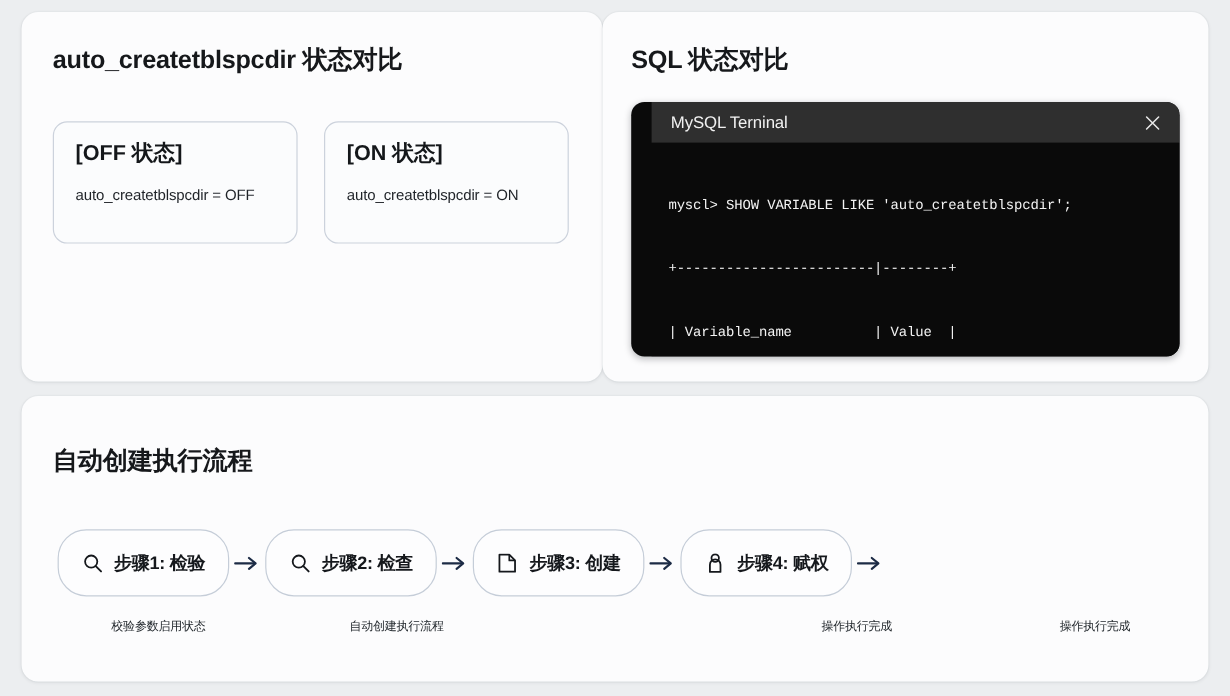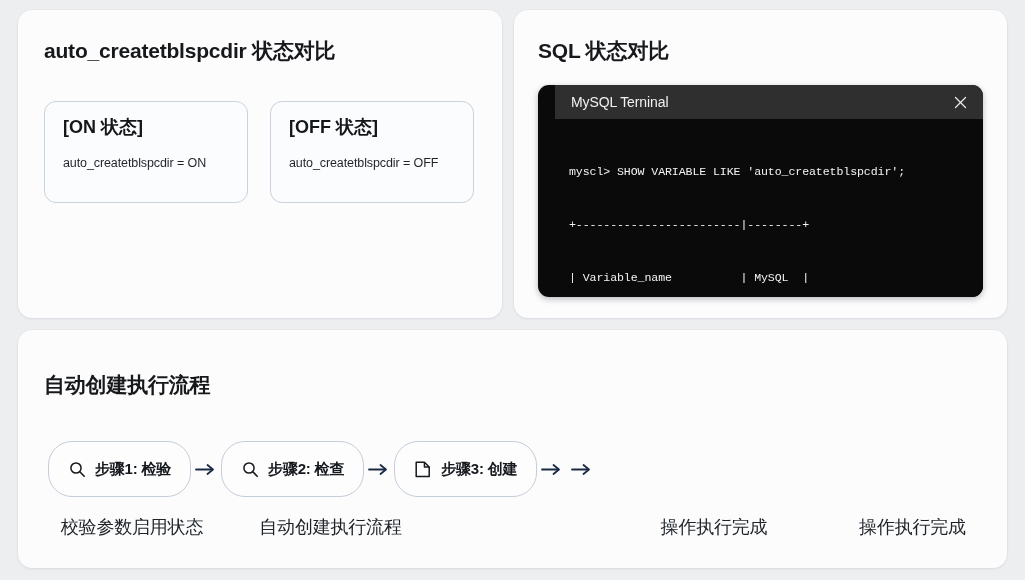--- a/index.html
+++ b/index.html
@@ -38,21 +38,20 @@
     font-size: 21px;
     font-weight: bold;
     letter-spacing: -0.2px;
     color: #16181b;
     line-height: 1.2;
   }
 
   
   .top-row {
     display: flex;
-    gap: 12px;
     height: 308px;
   }
 
   .panel-states {
     width: 484px;
     flex: 0 0 484px;
     padding: 28px 26px 26px 26px;
   }
 
   .state-cards {
@@ -197,48 +196,48 @@
     color: #1c2b45;
   }
 
   .flow-captions {
     display: flex;
     margin-top: 18px;
     padding-left: 4px;
   }
 
   .flow-caption {
-    font-size: 18px;
+    font-size: 10px;
     color: #1d2328;
     text-align: center;
     letter-spacing: -0.2px;
   }
 
   .cap-spacer { flex: 0 0 30px; }
 </style>
 </head>
 <body>
 
 <div class="canvas">
 
   <div class="top-row">
 
     <section class="panel panel-states">
       <h2 class="panel-title">auto_createtblspcdir 状态对比</h2>
 
       <div class="state-cards">
 
         <div class="state-card">
+          <div class="state-card-title">[OFF 状态]</div>
+          <div class="state-card-value">auto_createtblspcdir = OFF</div>
+        </div>
+
+        <div class="state-card">
           <div class="state-card-title">[ON 状态]</div>
           <div class="state-card-value">auto_createtblspcdir = ON</div>
-        </div>
-
-        <div class="state-card">
-          <div class="state-card-title">[OFF 状态]</div>
-          <div class="state-card-value">auto_createtblspcdir = OFF</div>
         </div>
 
       </div>
     </section>
 
     <section class="panel panel-sql">
       <h2 class="panel-title">SQL 状态对比</h2>
 
       <div class="terminal">
         <div class="terminal-bar">
@@ -246,21 +245,21 @@
           <span class="terminal-close">
             <svg width="13" height="13" viewBox="0 0 13 13" aria-hidden="true">
               <path d="M1.5 1.5 L11.5 11.5 M11.5 1.5 L1.5 11.5" stroke="currentColor" stroke-width="1.3" fill="none" stroke-linecap="round"></path>
             </svg>
           </span>
         </div>
 
         <div class="terminal-body">
           <span class="term-line">myscl&gt; SHOW VARIABLE LIKE 'auto_createtblspcdir';</span>
           <span class="term-line">+------------------------|--------+</span>
-          <span class="term-line">| Variable_name          | MySQL  |</span>
+          <span class="term-line">| Variable_name          | Value  |</span>
           
           
           
           
           
         </div>
       </div>
     </section>
 
   </div>
@@ -314,20 +313,29 @@
         <span class="flow-node-label">步骤3: 创建</span>
       </div>
 
       <span class="flow-arrow">
         <svg width="22" height="13" viewBox="0 0 22 13" aria-hidden="true">
           <path d="M1 6.5 H17" stroke="currentColor" stroke-width="1.8" stroke-linecap="round"></path>
           <path d="M12.5 2 L18 6.5 L12.5 11" stroke="currentColor" stroke-width="1.8" fill="none" stroke-linecap="round" stroke-linejoin="round"></path>
         </svg>
       </span>
 
+      <div class="flow-node">
+        <span class="flow-icon">
+          <svg width="14" height="17" viewBox="0 0 14 17" aria-hidden="true">
+            <circle cx="7" cy="4.1" r="3.1" fill="none" stroke="#15181c" stroke-width="1.5"></circle>
+            <path d="M2.6 15.6 V9.6 a4.4 4.4 0 0 1 8.8 0 V15.6 Z" fill="none" stroke="#15181c" stroke-width="1.5" stroke-linejoin="round"></path>
+          </svg>
+        </span>
+        <span class="flow-node-label">步骤4: 赋权</span>
+      </div>
 
       <span class="flow-arrow">
         <svg width="22" height="13" viewBox="0 0 22 13" aria-hidden="true">
           <path d="M1 6.5 H17" stroke="currentColor" stroke-width="1.8" stroke-linecap="round"></path>
           <path d="M12.5 2 L18 6.5 L12.5 11" stroke="currentColor" stroke-width="1.8" fill="none" stroke-linecap="round" stroke-linejoin="round"></path>
         </svg>
       </span>
 
 
     </div>

